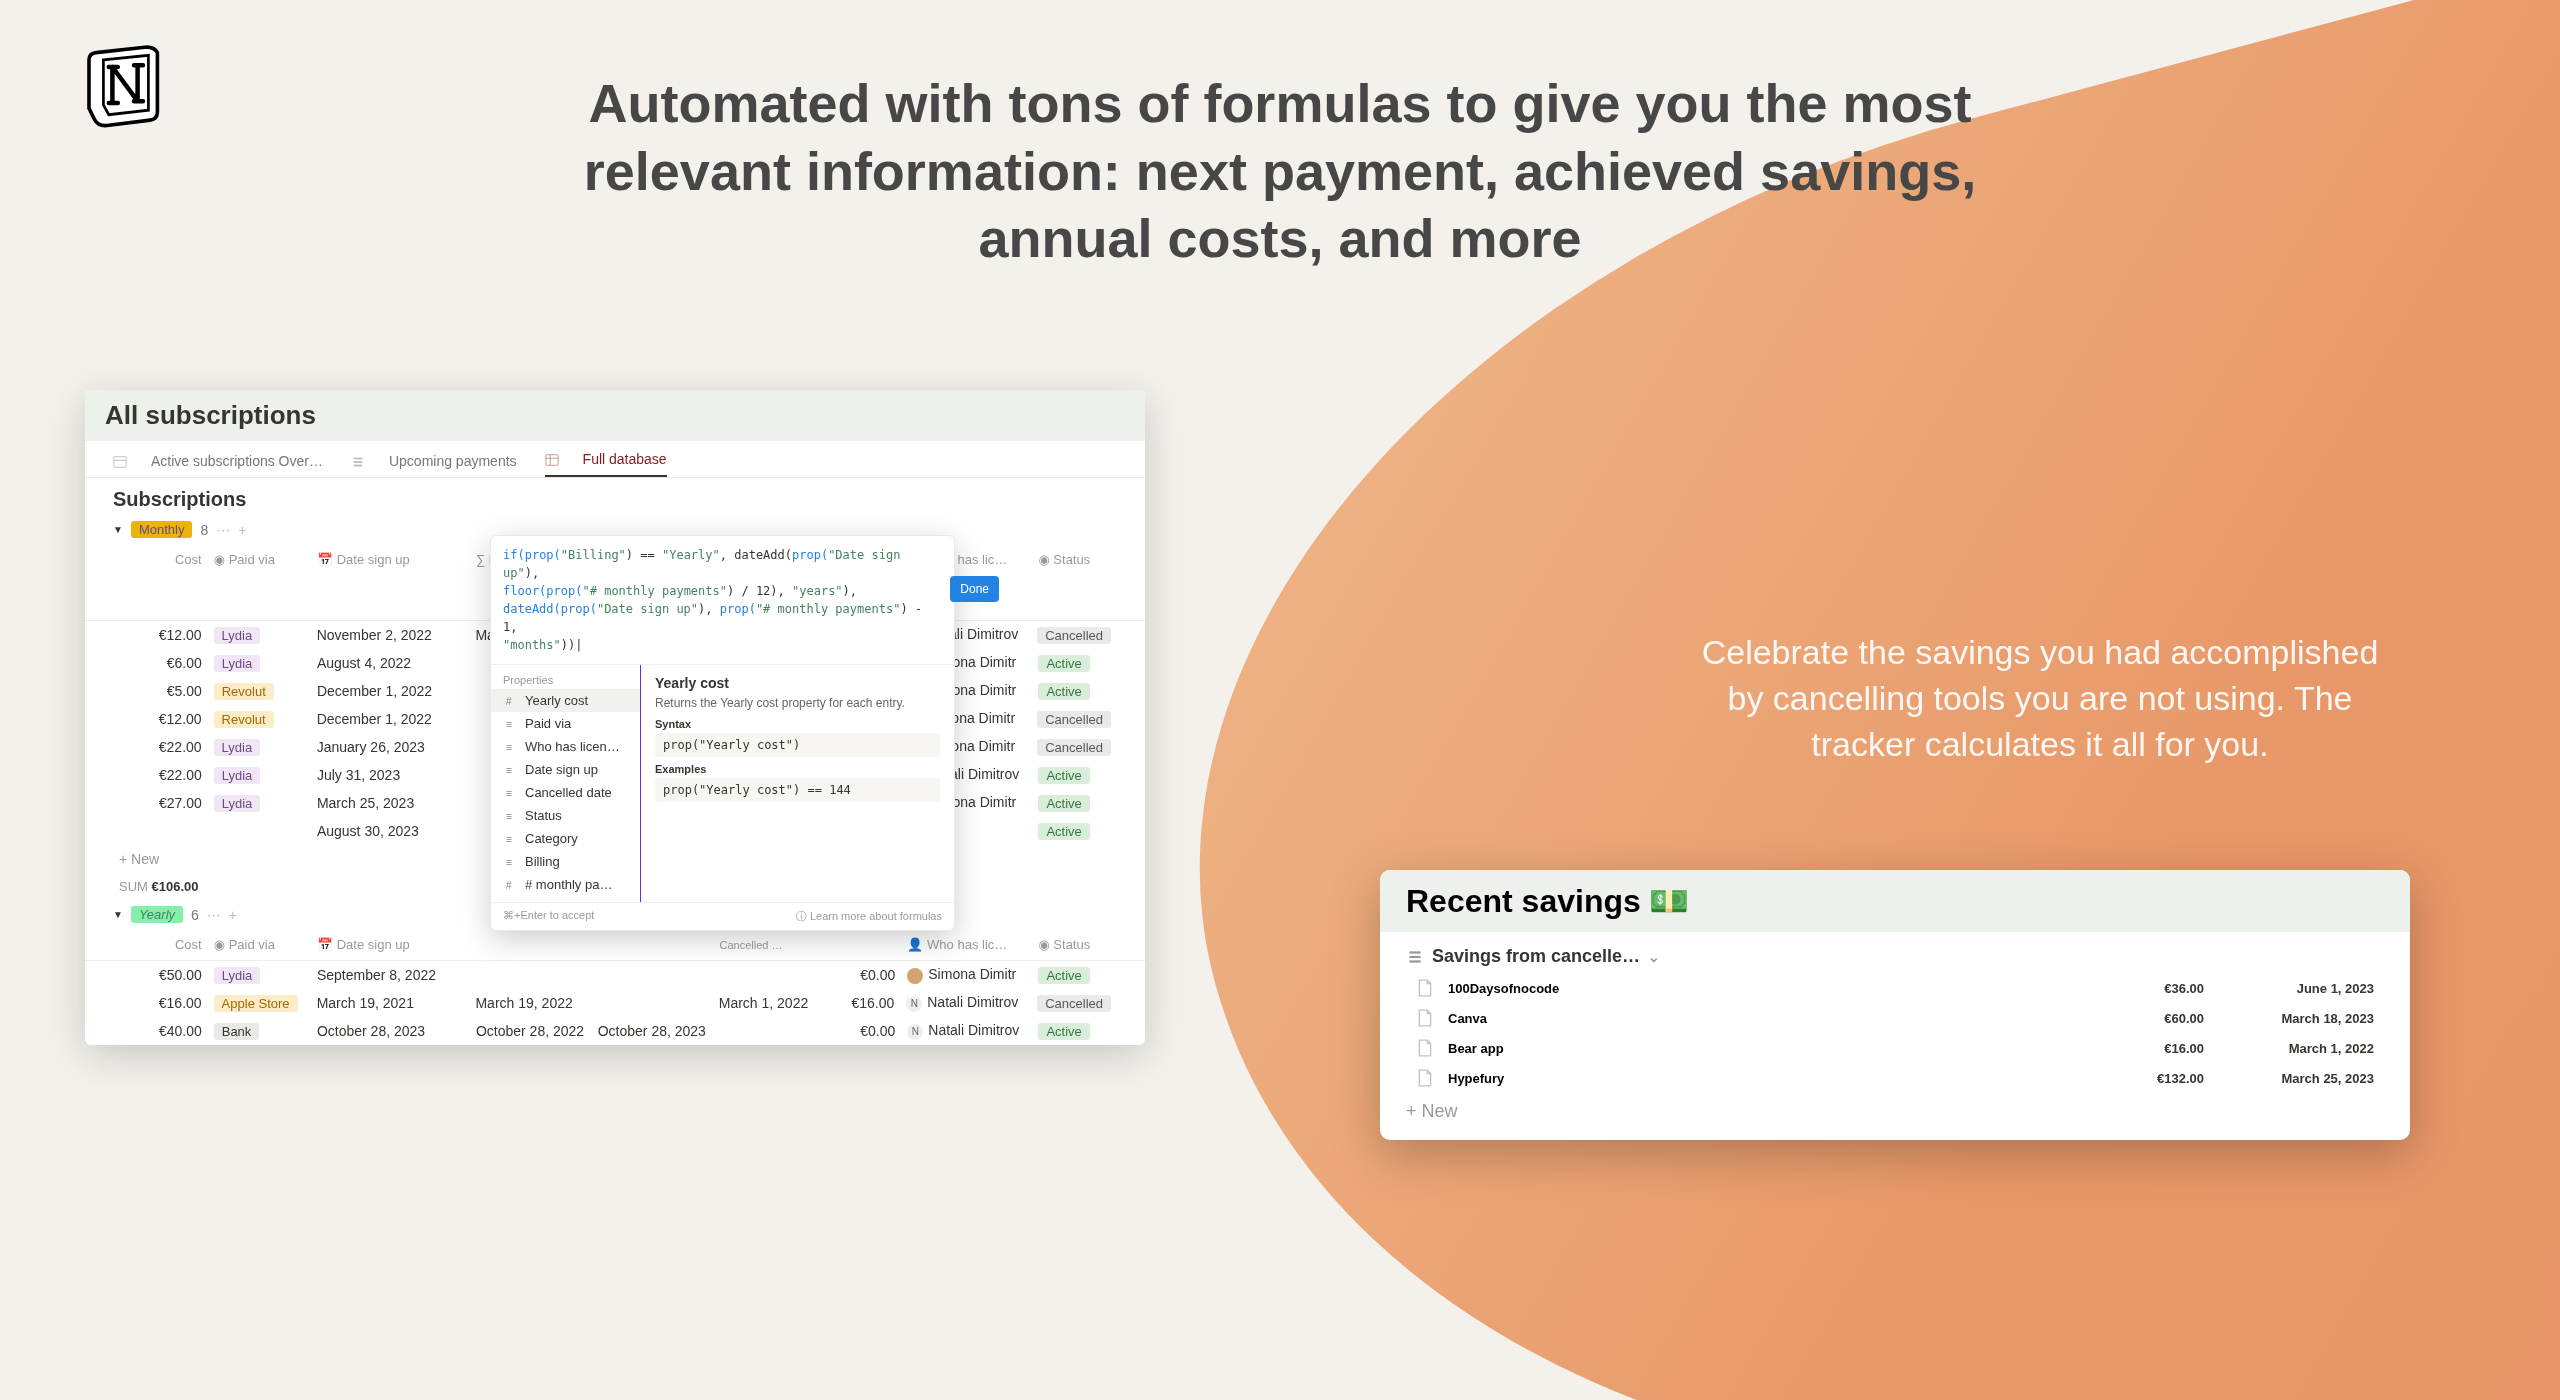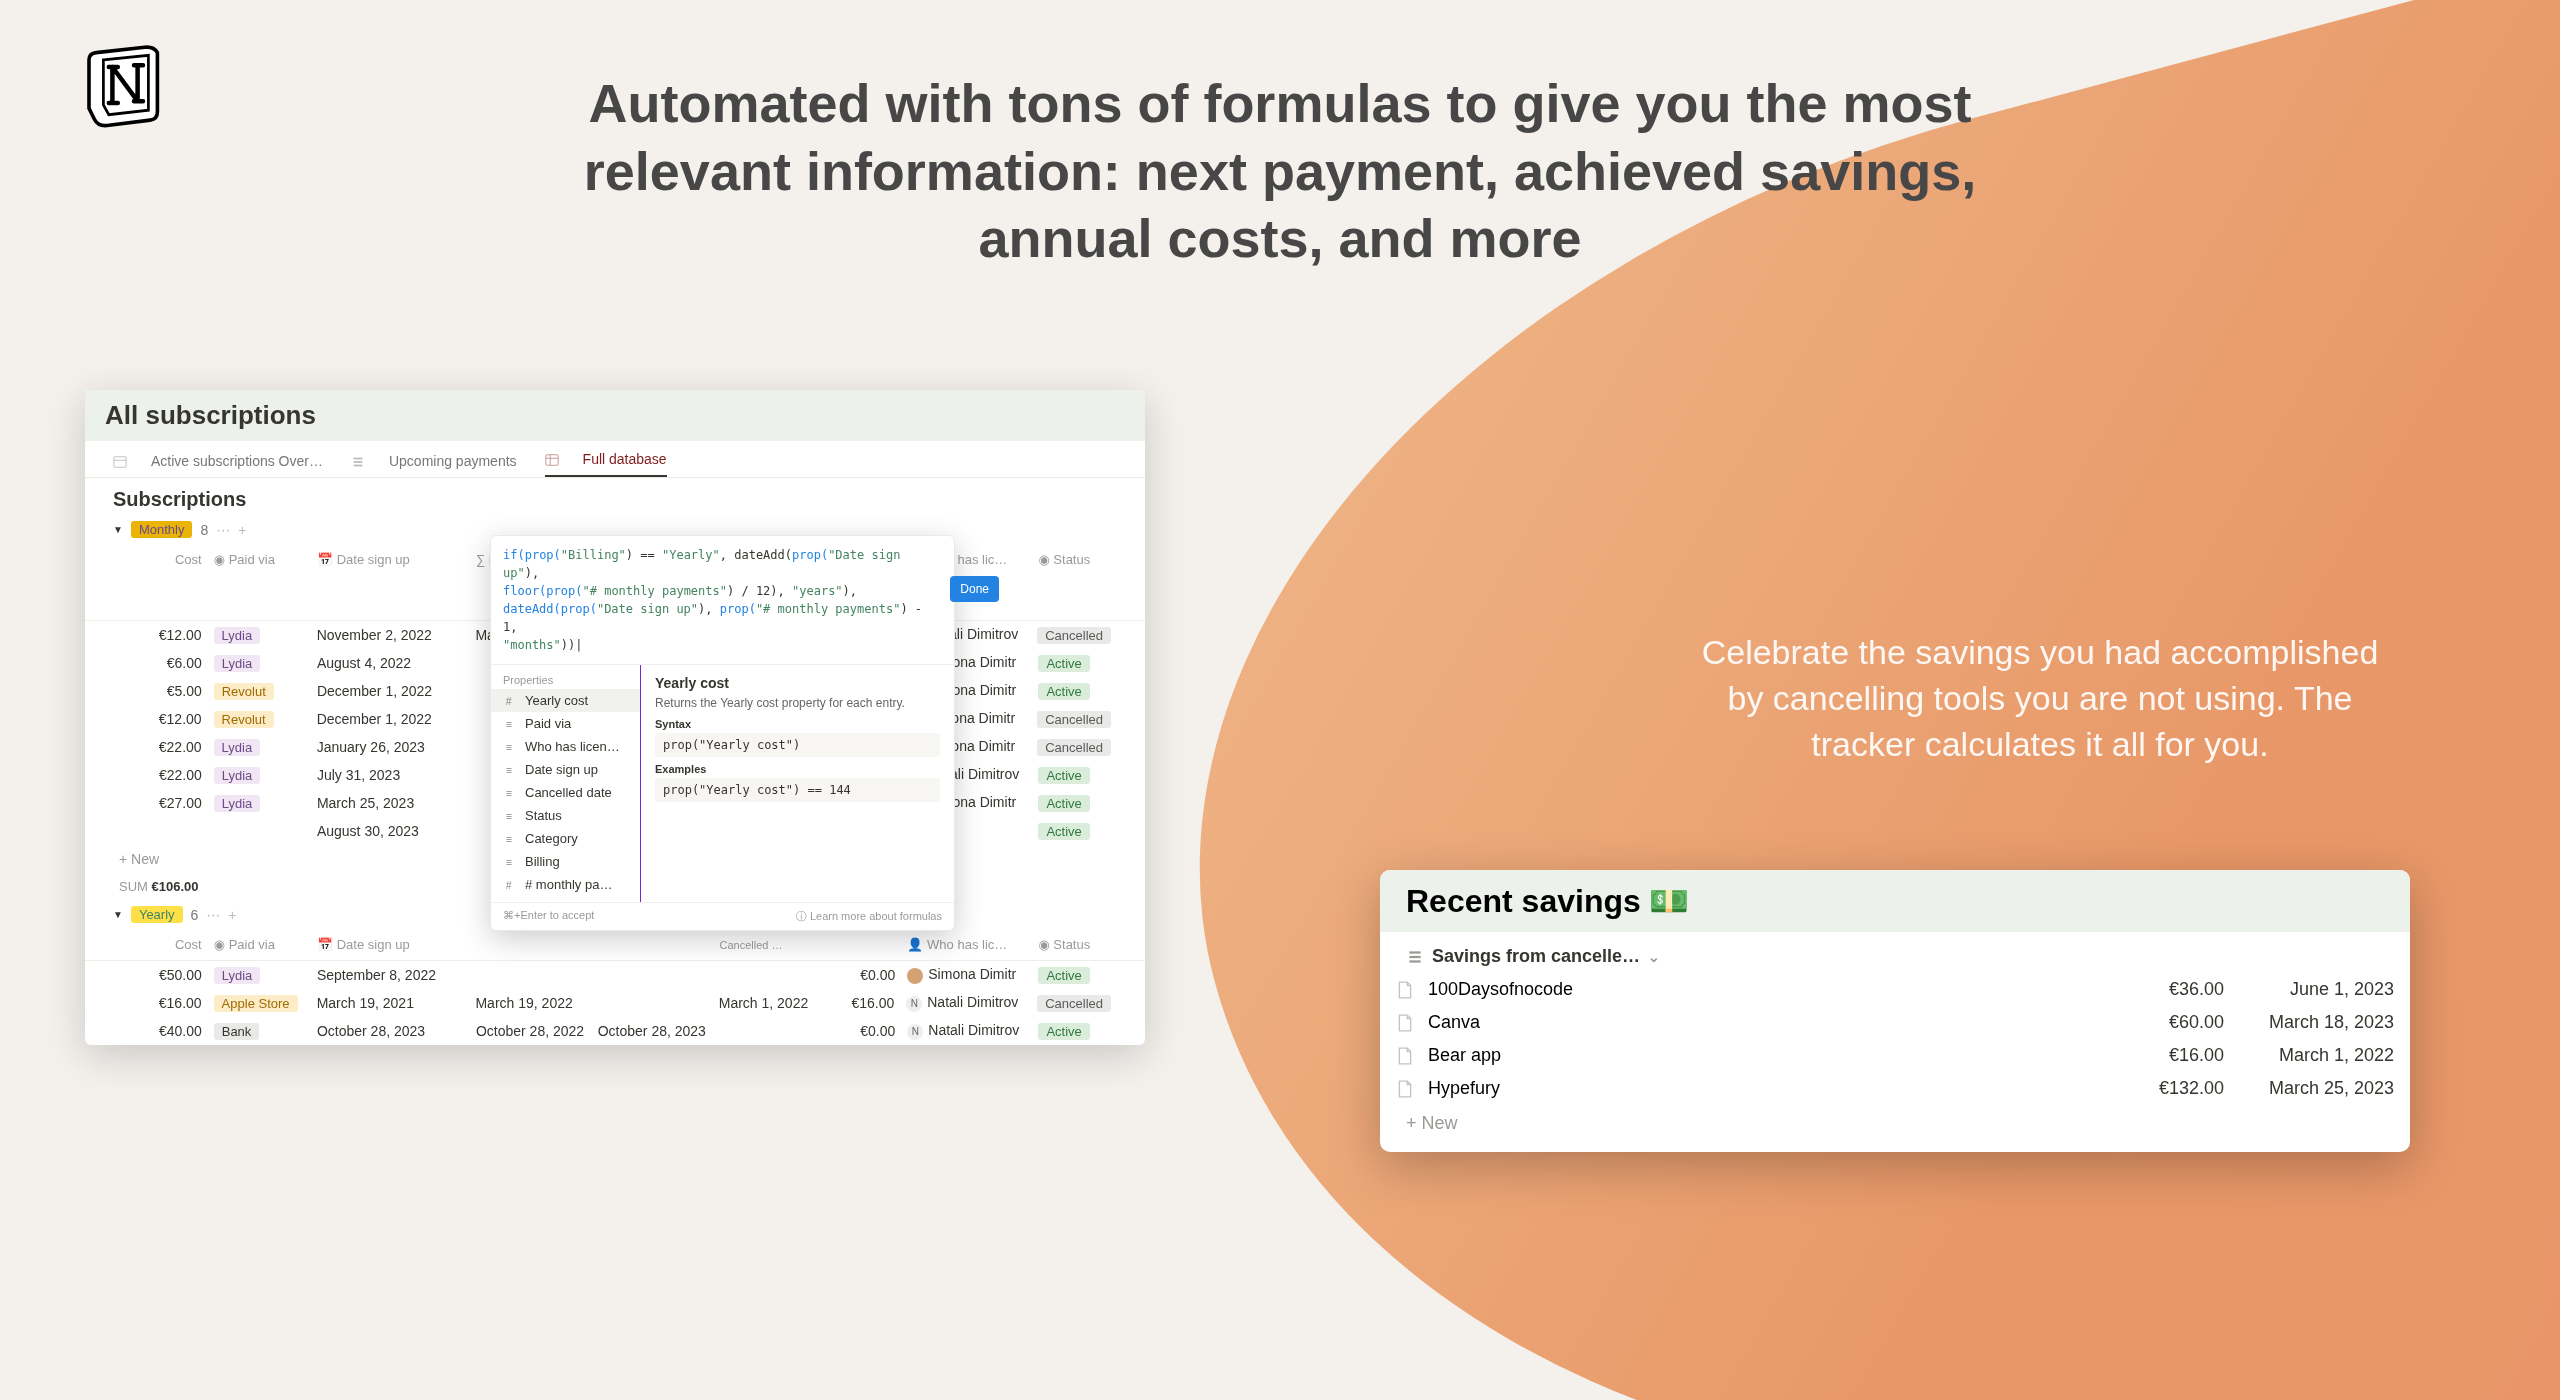--- a/index.html
+++ b/index.html
@@ -11,21 +11,21 @@
 .panel1{position:absolute;top:390px;left:85px;width:1060px;background:#fff;border-radius:6px;box-shadow:0 10px 40px rgba(0,0,0,.18);z-index:5;font-size:16px;color:#37352f;}
 .p1-hdr{background:#edf1ec;padding:10px 20px;font-size:26px;font-weight:700;}
 .tabs{display:flex;gap:28px;padding:10px 28px 0;border-bottom:1px solid #e9e9e7;font-size:14px;color:#787774;}
 .tab{display:flex;align-items:flex-end;gap:24px;padding-bottom:8px;cursor:pointer;}
 .tab.active{color:#7f1d1d;border-bottom:2px solid #37352f;font-weight:500;}
 .subt{font-size:20px;font-weight:700;padding:10px 28px 4px;}
 .grp{display:flex;align-items:center;gap:8px;padding:6px 28px;font-size:14px;color:#787774;}
 .tri{font-size:10px;color:#37352f;}
 .pill{padding:1px 8px;border-radius:3px;font-size:13px;}
 .pill-monthly{background:#eab308;color:#6d4a87;}
-.pill-yearly{background:#fde047;color:#448361;}
+.pill-yearly{background:#86efac;color:#448361;font-style:italic;}
 .pill-lydia{background:#f1e7f4;color:#6d4a87;}
 .pill-revolut{background:#fdecc8;color:#9f6b00;}
 .pill-apple{background:#fdecc8;color:#9f6b00;}
 .pill-bank{background:#e9e9e7;color:#37352f;}
 .pill-active{background:#dbedda;color:#307a3f;}
 .pill-cancel{background:#e9e9e7;color:#5a5a5a;}
 .colh{display:flex;padding:4px 28px;font-size:13px;color:#9b9a97;border-bottom:1px solid #ededec;}
 .colh>div,.row>div{padding:4px 6px;}
 .c-tog{width:20px;}
 .c-cost{width:80px;}
@@ -61,21 +61,21 @@
 .fp-right p{font-size:12px;color:#666;margin-bottom:8px;}
 .fp-right .sh{font-size:11px;font-weight:600;margin:6px 0 3px;}
 .fp-right code{display:block;background:#f7f6f3;padding:5px 8px;border-radius:3px;font-family:ui-monospace,monospace;font-size:12px;}
 .fp-foot{display:flex;justify-content:space-between;padding:6px 12px;border-top:1px solid #eee;font-size:11px;color:#9b9a97;gap:8px;}
 
 .blurb{position:absolute;top:630px;right:170px;width:700px;text-align:center;font-size:34px;color:rgba(255,255,255,.92);line-height:1.35;z-index:5;}
 .panel2{position:absolute;top:870px;right:150px;width:1030px;background:#fff;border-radius:10px;box-shadow:0 14px 50px rgba(0,0,0,.25);z-index:5;padding-bottom:10px;}
 .p2-hdr{background:#edf1ec;padding:12px 26px;font-size:32px;font-weight:700;border-radius:10px 10px 0 0;}
 .p2-view{display:flex;align-items:center;gap:8px;padding:14px 26px 6px;font-size:18px;font-weight:600;color:#37352f;}
 .p2-view .chev{color:#9b9a97;font-size:14px;}
-.p2-row{display:flex;align-items:center;padding:6px 16px;font-size:18px;}
+.p2-row{display:flex;align-items:center;padding:6px 36px;font-size:13px;font-weight:bold;}
 .p2-row .pic{width:18px;height:18px;margin-right:14px;opacity:.5;}
 .p2-row .name{flex:1;}
 .p2-row .amt{width:110px;text-align:right;color:#37352f;}
 .p2-row .date{width:170px;text-align:right;color:#37352f;padding-left:20px;}
 .p2-new{padding:8px 26px;color:#9b9a97;font-size:18px;}
 
 svg.tiny{width:14px;height:14px;vertical-align:middle;opacity:.5;}
 </style>
 </head>
 <body>

